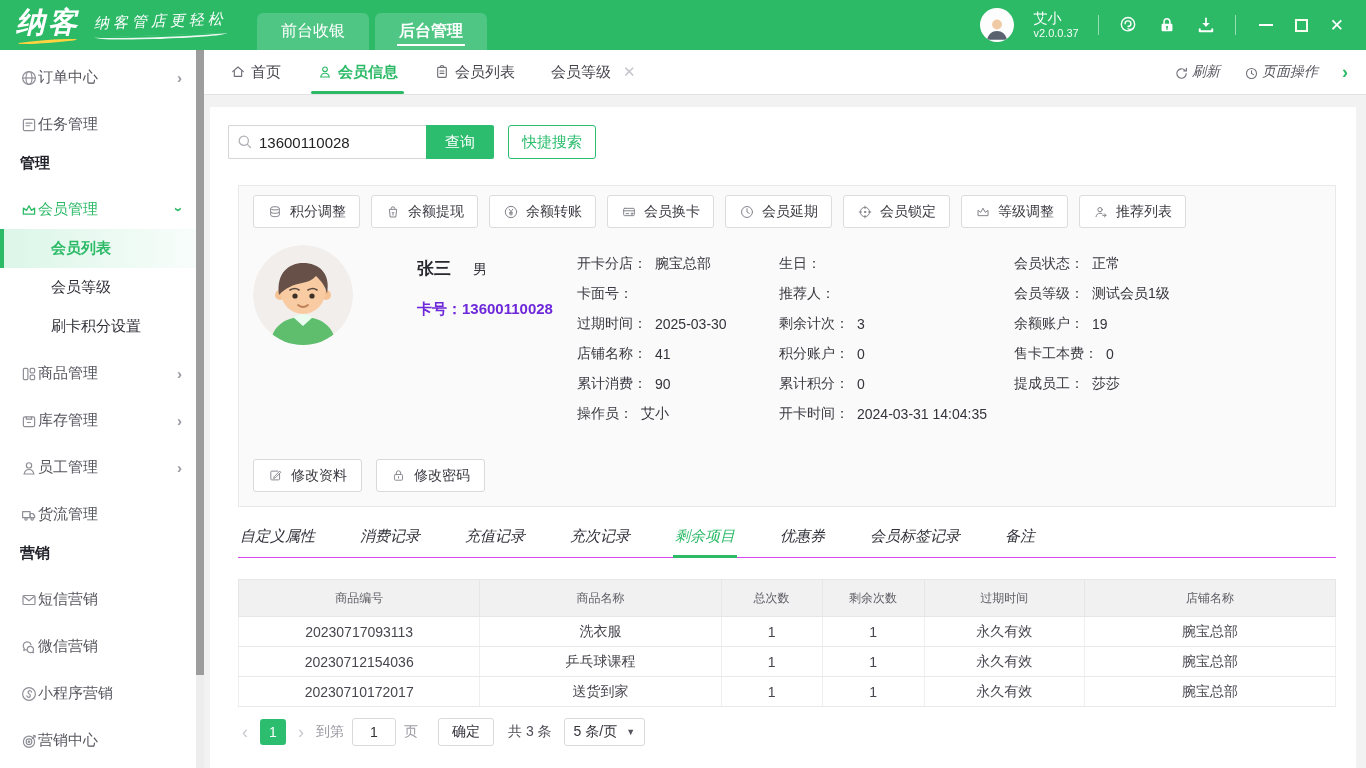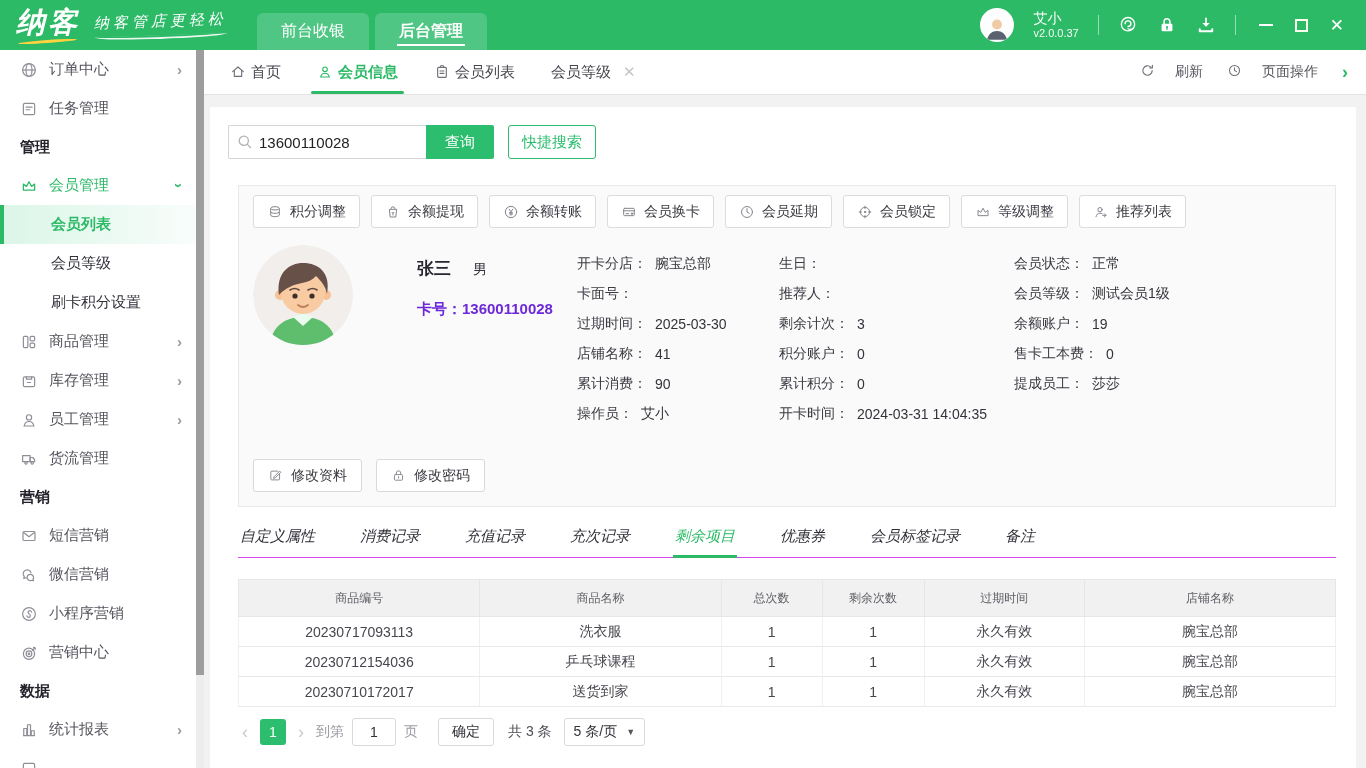--- a/index.html
+++ b/index.html
@@ -26,40 +26,40 @@
   .tb-ic { width:20px; height:20px; color:#fff; cursor:pointer; }
   .win-btns { display:flex; align-items:center; gap:22px; margin-left:4px; margin-right:6px; }
   .win-line { width:14px; height:2px; background:#fff; cursor:pointer; }
   .win-box { width:13px; height:13px; border:2px solid #fbffee; cursor:pointer; }
   .win-x { font-size:17px; line-height:1; cursor:pointer; }
 
   
   .sidebar { position:absolute; top:50px; left:0; width:196px; bottom:0; background:#fff; overflow:hidden; }
   .sb-scrollbar { position:absolute; top:50px; left:196px; width:8px; bottom:0; background:#ededed; }
   .sb-thumb { position:absolute; top:0; left:0; width:100%; height:87%; background:#9d9d9d; }
-  .sb-item { height:39px; display:flex; align-items:center; padding:0 14px 0 20px; gap:11px; font-size:15px; color:#55555e; cursor:pointer; }
+  .sb-item { height:39px; display:flex; align-items:center; padding:0 14px 0 20px; font-size:15px; color:#55555e; cursor:pointer;margin-top:8px; }
   .sb-item .svgic { width:18px; height:18px; color:#8e8e97; flex:none; }
   .sb-arrow { margin-left:auto; color:#9a9aa2; font-size:15px; font-weight:bold; line-height:1; }
   .sb-item.green, .sb-item.green .svgic, .sb-item.green .sb-arrow { color:#2cba67; }
   .sb-arrow.down { transform:rotate(90deg); }
   .sb-section { height:38px; display:flex; align-items:center; padding-left:20px; font-size:15px; font-weight:bold; color:#23232b; }
   .sb-sub { height:39px; display:flex; align-items:center; padding-left:51px; font-size:15px; color:#30303a; cursor:pointer; }
   .sb-sub.active { background:linear-gradient(90deg,#dcf6e8 0%,#f8fdfb 100%); border-left:4px solid #2cba67; padding-left:47px; color:#2cba67; font-weight:bold; }
 
   
   .main { position:absolute; left:204px; top:50px; right:0; bottom:0; background:#f2f2f2; }
   .tabstrip { height:45px; background:#fff; border-bottom:1px solid #e3e3e3; display:flex; align-items:center; padding:0 18px 0 26px; }
   .ts-tab { display:flex; align-items:center; gap:5px; margin-right:36px; font-size:15px; color:#45454e; height:100%; position:relative; cursor:pointer; }
   .ts-tab .svgic { width:16px; height:16px; color:#6f6f78; }
   .ts-tab.active { color:#2cba67; font-weight:bold; }
   .ts-tab.active .svgic { color:#2cba67; }
   .ts-tab.active::after { content:""; position:absolute; left:-6px; right:-6px; bottom:0; height:3px; background:#2cba67; border-radius:2px; }
   .ts-close { color:#c3c3ca; font-size:15px; margin-left:-24px; margin-right:36px; cursor:pointer; }
   .ts-right { margin-left:auto; display:flex; align-items:center; gap:24px; font-size:14px; color:#55555e; }
-  .ts-act { display:flex; align-items:flex-start; gap:20px; cursor:pointer; }
+  .ts-act { display:flex; align-items:flex-end; gap:3px; cursor:pointer;font-style:italic; }
   .ts-act .svgic { width:15px; height:15px; color:#6f6f78; }
   .ts-chev { color:#2cba67; font-size:18px; font-weight:bold; cursor:pointer; line-height:1; }
 
   .card { position:absolute; left:6px; right:10px; top:57px; bottom:0; background:#fff; overflow:hidden; }
 
   
   .search-row { display:flex; align-items:center; margin:18px 0 0 18px; }
   .search-wrap { position:relative; }
   .search-input { width:198px; height:34px; border:1px solid #d6d6d6; border-right:none; border-radius:2px 0 0 2px; padding:0 8px 0 30px; font-size:15px; color:#222; font-family:inherit; outline:none; }
   .search-wrap .svgic { position:absolute; left:8px; top:8px; width:17px; height:17px; color:#b0b0b6; }

